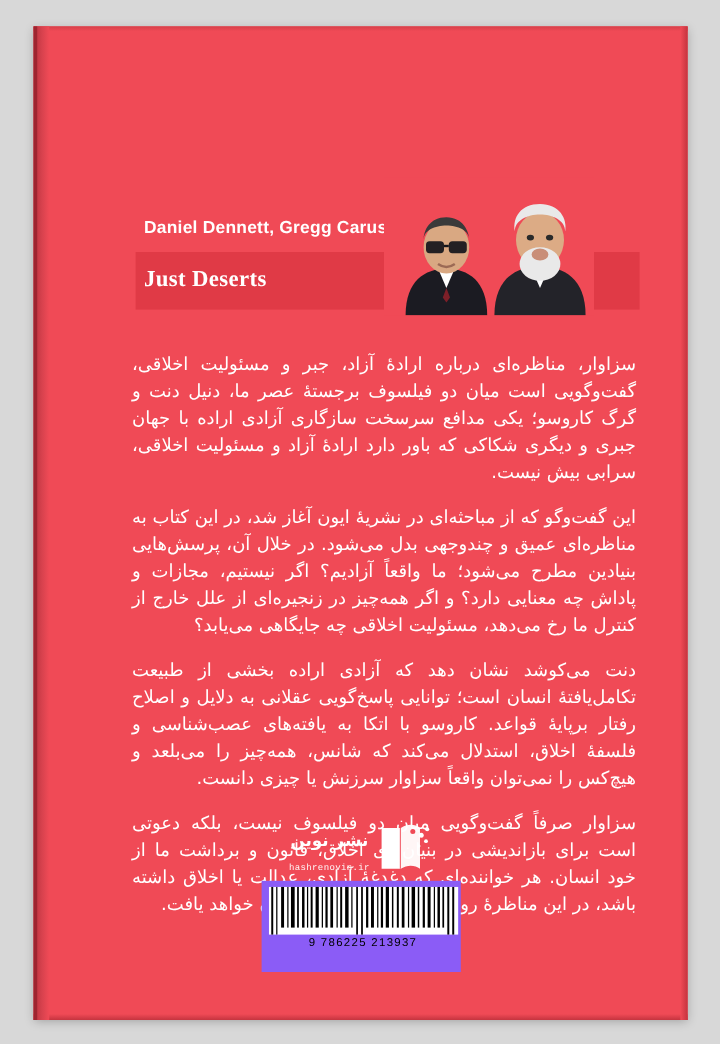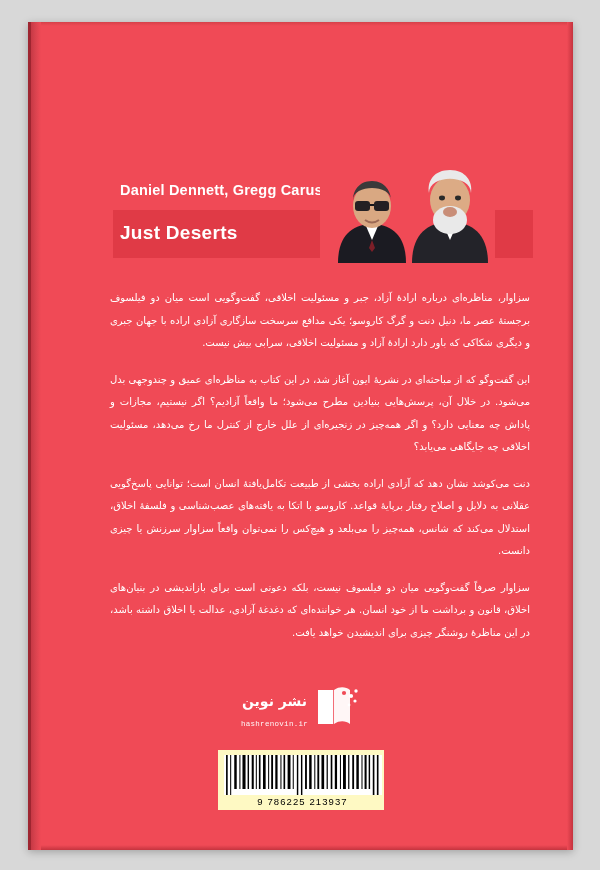--- a/index.html
+++ b/index.html
@@ -92,21 +92,21 @@
     left: 85px;
     top: 188px;
     width: 420px;
     height: 48px;
     background: #e03a46;
   }
   .title-text {
     position: absolute;
     left: 92px;
     top: 200px;
-    font-family: Liberation Sans, sans-serif;
+    font-family: Liberation Serif, serif;
     font-weight: bold;
     font-size: 19px;
     color: #ffffff;
     letter-spacing: 0.3px;
   }
 
   
   .photo {
     position: absolute;
     left: 292px;
@@ -121,21 +121,21 @@
     position: absolute;
     left: 82px;
     top: 255px;
     width: 420px;
     direction: rtl;
     text-align: justify;
     color: #ffffff;
     font-family: "DejaVu Sans", sans-serif;
   }
   .para {
-    font-size: 10px;
+    font-size: 15px;
     line-height: 22.5px;
     margin-bottom: 14px;
     text-align: justify;
     text-justify: inter-word;
   }
 
   
   .publisher {
     position: absolute;
     left: 0;
@@ -168,22 +168,22 @@
     position: relative;
   }
 
   
   .barcode-box {
     position: absolute;
     left: 50%;
     transform: translateX(-50%);
     bottom: 40px;
     width: 166px;
-    height: 60px;
-    background: #fef9c3;
+    height: 76px;
+    background: #8b5cf6;
     padding: 5px 2px 3px 6px;
     box-sizing: border-box;
   }
   .bars {
     height: 40px;
     width: 100%;
     display: block;
   }
   .isbn {
     font-family: "Liberation Sans", sans-serif;

